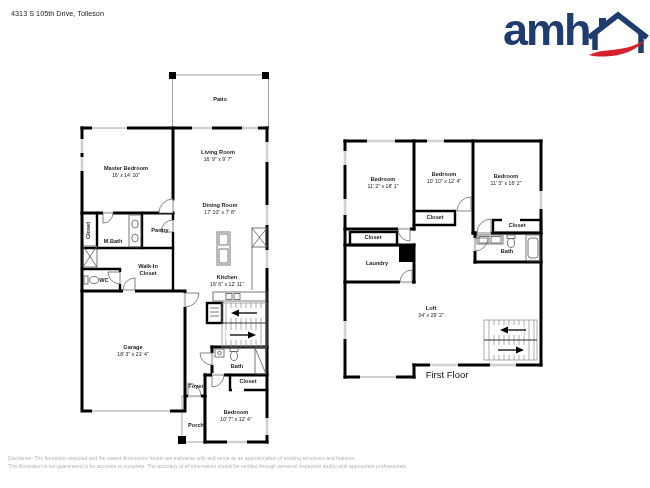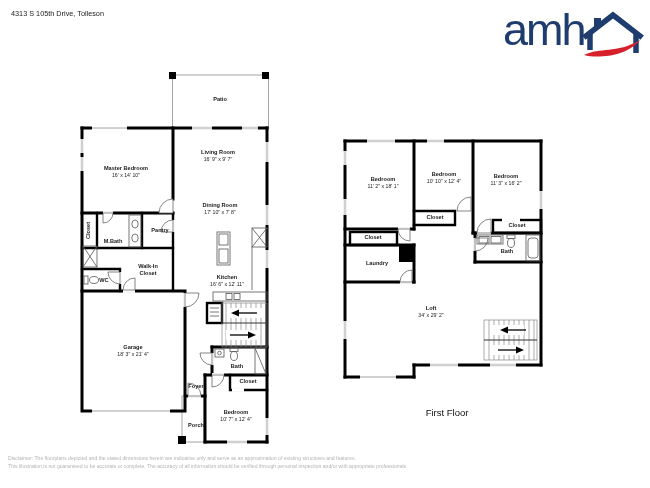--- a/index.html
+++ b/index.html
@@ -2,21 +2,21 @@
 <html><head>
 <meta charset="utf-8">
 <style>
   html,body{margin:0;padding:0;background:#fff;}
   .page{position:relative;width:650px;height:488px;background:#fff;overflow:hidden;
         font-family:"Liberation Sans", sans-serif;color:#111;}
   
   .address{position:absolute;left:11px;top:9px;font-size:13px;color:#222;
            transform:scale(0.56);transform-origin:0 0;white-space:nowrap;}
   .logo{position:absolute;left:503px;top:6px;display:flex;align-items:flex-start;}
-  .amh{font-size:45px;line-height:48px;font-weight:400;letter-spacing:-2px;color:#1e3c6e;}
+  .amh{font-size:45px;line-height:48px;font-weight:700;letter-spacing:-2px;color:#1e3c6e;}
   .logo svg{margin-left:-3px;margin-top:2px;}
   
   .plan{position:absolute;}
   .plan svg{position:absolute;left:0;top:0;}
   .wall{stroke:#000;stroke-width:3;fill:none;stroke-linecap:square;}
   .wall2{stroke:#000;stroke-width:2.4;fill:none;stroke-linecap:square;}
   .thin{stroke:#9a9a9a;stroke-width:0.9;fill:none;}
   .fix{stroke:#555;stroke-width:0.8;fill:none;}
   .wg{stroke:#fff;stroke-width:3.8;stroke-linecap:butt;}
   .wl{stroke:#8a8a8a;stroke-width:0.8;stroke-linecap:butt;}
@@ -380,15 +380,15 @@
     <div class="lbl" style="left:167px;top:114px">
         <span class="nm">Bath</span>
       </div>
     <div class="lbl" style="left:91px;top:171px">
         <span class="nm">Loft</span>
         <span class="dm">34' x 29' 2"</span>
       </div>
   </div>
 
   <div class="caption cap-bold" style="left:172px;top:461px">Ground Floor</div>
-  <div class="caption cap-reg" style="left:447px;top:412px">First Floor</div>
+  <div class="caption cap-reg" style="left:447px;top:374px">First Floor</div>
 
 </div>
 
 </body></html>

